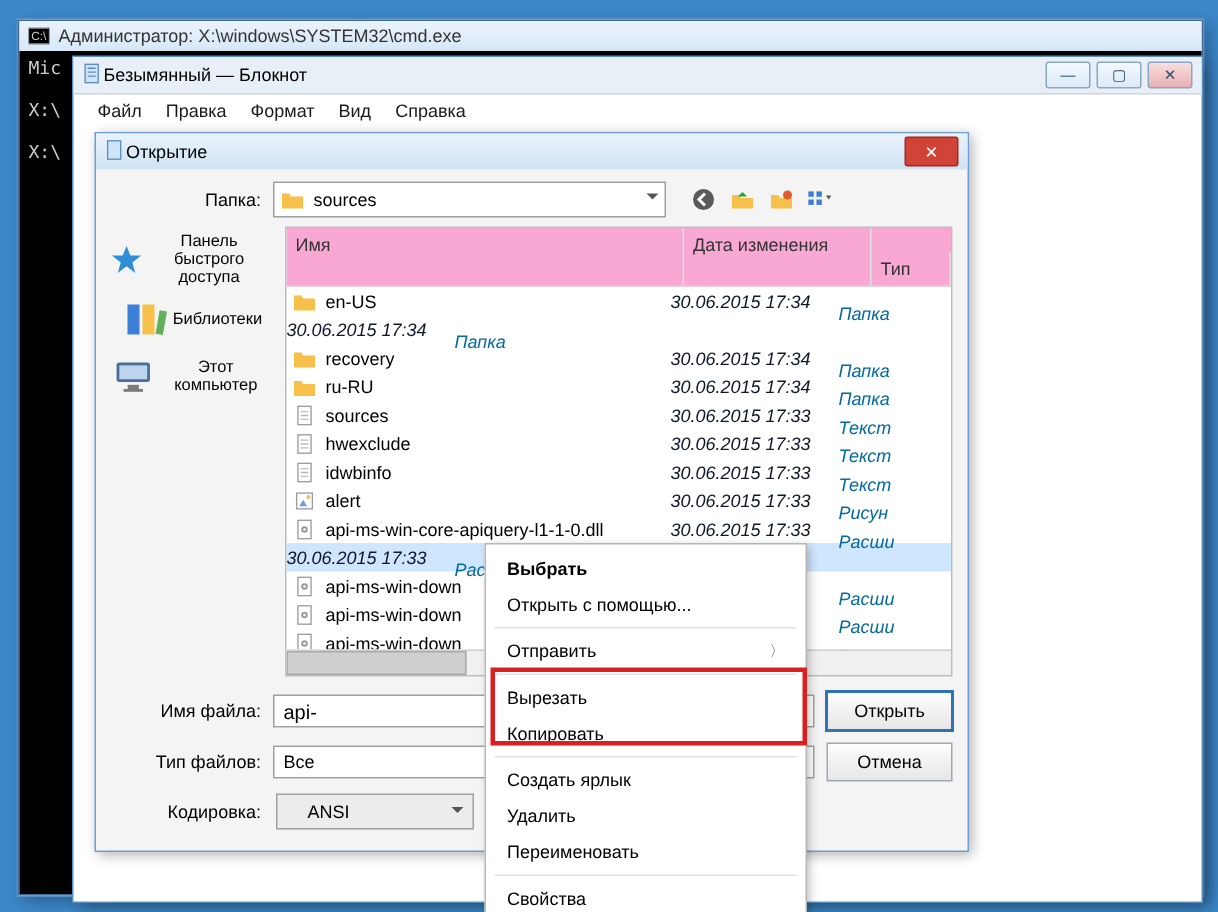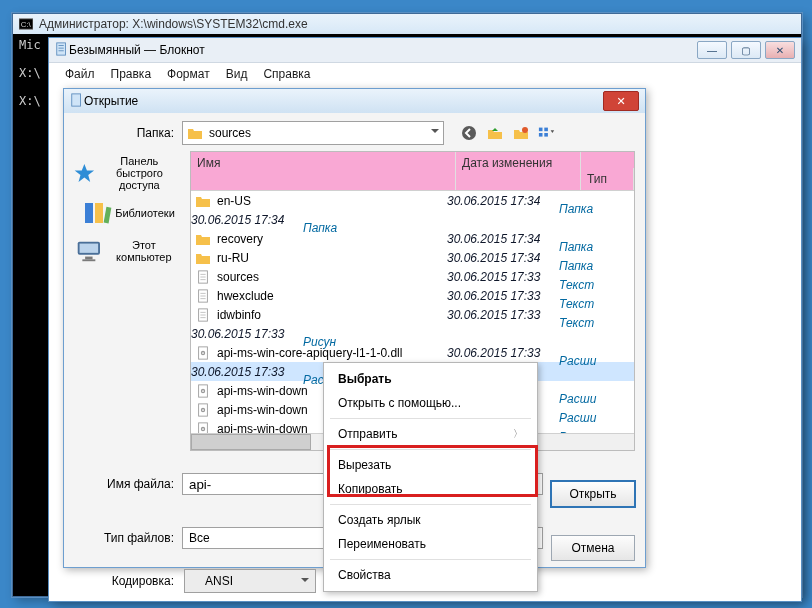--- a/index.html
+++ b/index.html
@@ -46,21 +46,21 @@
   .row .c2{width:112px;font-style:italic;color:#0f172a;}
   .row .c3{flex:1;font-style:italic;color:#0369a1;}
   .row .ico{width:16px;height:14px;display:inline-flex;}
   .hscroll{height:16px;border-top:1px solid #d0d0d0;background:#f0f0f0;display:flex;}
   .hscroll .thumb{width:120px;height:100%;background:#cfcfcf;border:1px solid #a9a9a9;box-sizing:border-box;}
   .bottom{margin-top:10px;display:grid;grid-template-columns:100px 1fr 84px;gap:8px 8px;align-items:center;}
   .bottom label{text-align:right;}
   .bottom input,.bottom .sel{height:22px;border:1px solid #a0a0a0;background:#fff;padding:0 6px;box-sizing:border-box;}
   .bottom .sel{display:flex;align-items:center;position:relative;}
   .bottom .sel::after{content:"";position:absolute;right:6px;top:8px;border:4px solid transparent;border-top-color:#555;}
-  .btn{height:24px;border:1px solid #9da7b2;background:linear-gradient(#fdfdfd,#e6e6e6);display:flex;align-items:center;justify-content:center;padding:0 10px;margin-top:20px;}
+  .btn{height:24px;border:1px solid #9da7b2;background:linear-gradient(#fdfdfd,#e6e6e6);display:flex;align-items:center;justify-content:center;padding:0 10px;}
   .btn.primary{outline:2px solid #2e74b5;outline-offset:-1px;}
   .enc-row{margin-top:8px;display:flex;align-items:center;gap:10px;}
   .enc-row label{width:100px;text-align:right;}
   .enc-row .sel{width:90px;height:22px;border:1px solid #a0a0a0;background:#ececec;display:flex;align-items:center;padding:0 20px;position:relative;}
   .enc-row .sel::after{content:"";position:absolute;right:6px;top:8px;border:4px solid transparent;border-top-color:#555;}
   
   .ctx{position:absolute;left:323px;top:362px;width:213px;background:#fff;border:1px solid #b6b6b6;box-shadow:2px 2px 6px rgba(0,0,0,.25);padding:4px 0;font-size:12px;z-index:50;}
   .ctx .item{padding:5px 14px;display:flex;align-items:center;justify-content:space-between;}
   .ctx .item.bold{font-weight:600;}
   .ctx hr{border:none;border-top:1px solid #e0e0e0;margin:3px 6px;}
@@ -283,20 +283,30 @@
                     <line x1="5" y1="8" x2="11" y2="8" stroke="#bbb"></line>
                     <line x1="5" y1="11" x2="11" y2="11" stroke="#bbb"></line>
                   </svg>
                 </span>
                 <span>idwbinfo</span>
               </span>
               <span class="c2">30.06.2015 17:33</span>
               <span class="c3">Текст</span>
             </div>
             <div class="row">
+              <span class="c1">
+                <span class="ico">
+                  <svg width="16" height="14" viewBox="0 0 16 16">
+                    <rect x="2" y="2" width="12" height="12" fill="#fff" stroke="#9a9a9a"></rect>
+                    <polygon points="4,12 7,7 10,12" fill="#6aa0d6"></polygon>
+                    <circle cx="11" cy="5" r="1.5" fill="#f2c04a"></circle>
+                  </svg>
+                </span>
+                <span>alert</span>
+              </span>
               <span class="c2">30.06.2015 17:33</span>
               <span class="c3">Рисун</span>
             </div>
             <div class="row">
               <span class="c1">
                 <span class="ico">
                   <svg width="16" height="14" viewBox="0 0 16 16">
                     <rect x="3" y="1" width="10" height="14" fill="#fff" stroke="#9a9a9a"></rect>
                     <circle cx="8" cy="8" r="2.5" fill="#9a9a9a"></circle>
                     <circle cx="8" cy="8" r="1" fill="#fff"></circle>
@@ -412,20 +422,23 @@
       <span>Вырезать</span>
     </div>
     <div class="item">
       <span>Копировать</span>
     </div>
     <hr>
     <div class="item">
       <span>Создать ярлык</span>
     </div>
     <div class="item">
+      <span>Удалить</span>
+    </div>
+    <div class="item">
       <span>Переименовать</span>
     </div>
     <hr>
     <div class="item">
       <span>Свойства</span>
     </div>
   </div>
 
 <div class="annot" style="left:327px;top:445px;width:205px;height:46px;"></div>
 

